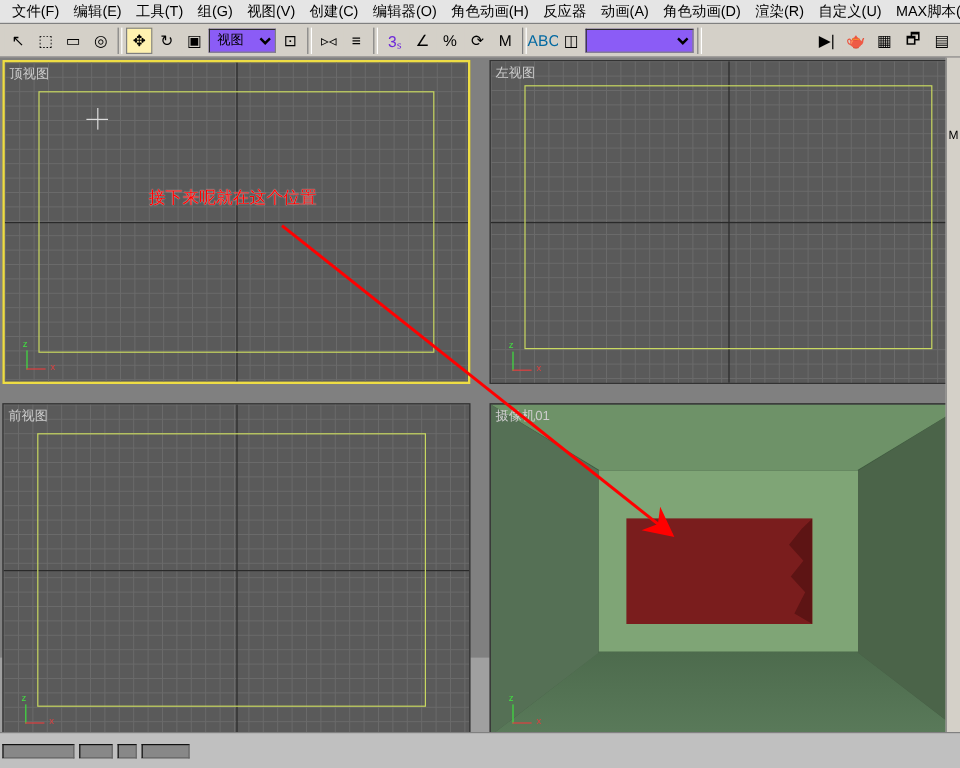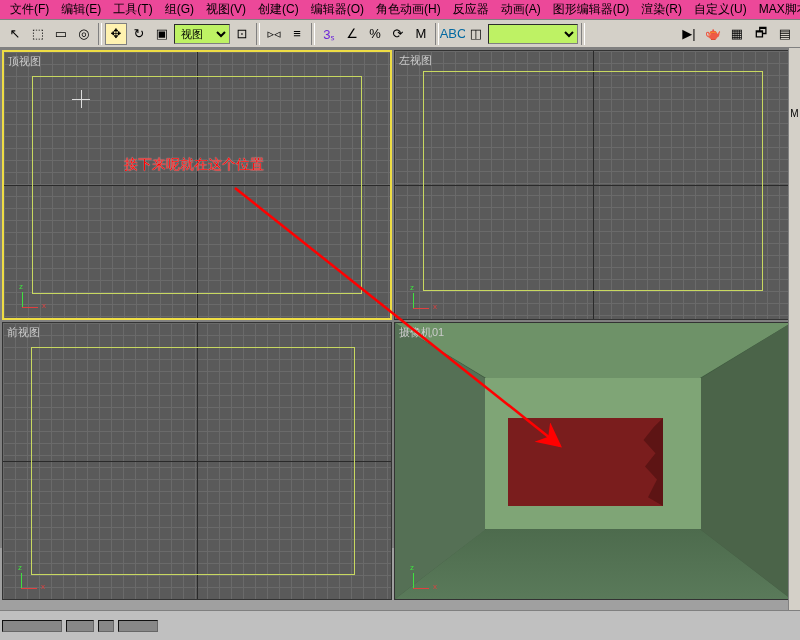--- a/index.html
+++ b/index.html
@@ -1,24 +1,24 @@
 <!DOCTYPE html>
 <html><head>
 <meta charset="utf-8">
 <style>
 * { box-sizing: border-box; margin: 0; padding: 0; }
 body { font-family: "SimSun", Arial, sans-serif; font-size: 12px; background: #a0a0a0; width: 800px; height: 640px; overflow: hidden; position: relative; }
-.menubar { background: #ec4899; height: 20px; display: flex; align-items: center; padding: 0 4px; border-bottom: 1px solid #808080; }
+.menubar { background: #e5e5e5; height: 20px; display: flex; align-items: center; padding: 0 4px; border-bottom: 1px solid #808080; }
 .menubar span { padding: 2px 6px; cursor: default; white-space: nowrap; }
 .toolbar { background: #d4d0c8; height: 28px; display: flex; align-items: center; padding: 2px 4px; border-bottom: 1px solid #808080; gap: 1px; }
 .tbtn { width: 22px; height: 22px; border: 1px solid #d4d0c8; display: flex; align-items: center; justify-content: center; font-size: 13px; cursor: default; }
 .tbtn.active { background: #fff2b0; border: 1px solid #808080; }
 .tsep { width: 4px; height: 22px; border-left: 1px solid #808080; border-right: 1px solid #fff; margin: 0 2px; }
-.dropdown { height: 20px; background: #bef264; border: 1px inset #808080; font-size: 11px; padding: 0 2px; }
-.viewports { position: relative; width: 800px; height: 500px; background: #808080; display: grid; grid-template-columns: 390px 398px; grid-template-rows: 270px 278px; gap: 2px; padding: 2px 0 2px 2px; }
+.dropdown { height: 20px; background: #8b5cf6; border: 1px inset #808080; font-size: 11px; padding: 0 2px; }
+.viewports { position: relative; width: 800px; height: 500px; background: #808080; display: grid; grid-template-columns: 390px 398px; grid-template-rows: 270px 278px; gap: 16px; padding: 2px 0 2px 2px; }
 .viewport { position: relative; background: #5a5a5a; border: 1px solid #333; overflow: hidden; }
 .viewport.active { border: 2px solid #eedd44; }
 .vp-label { position: absolute; top: 2px; left: 4px; font-size: 11px; color: #ccc; z-index: 10; }
 .grid-bg { position: absolute; inset: 0; }
 .grid-bg::before { content: ""; position: absolute; inset: 0;
   background-image:
     linear-gradient(#6a6a6a 1px, transparent 1px),
     linear-gradient(90deg, #6a6a6a 1px, transparent 1px);
   background-size: 12px 12px; }
 .axis-cross-h { position: absolute; left: 0; right: 0; top: 50%; height: 1px; background: #2a2a2a; }
@@ -54,21 +54,21 @@
   <span>文件(F)</span>
   <span>编辑(E)</span>
   <span>工具(T)</span>
   <span>组(G)</span>
   <span>视图(V)</span>
   <span>创建(C)</span>
   <span>编辑器(O)</span>
   <span>角色动画(H)</span>
   <span>反应器</span>
   <span>动画(A)</span>
-  <span>图形编辑器(D)</span>
+  <span>角色动画(D)</span>
   <span>渲染(R)</span>
   <span>自定义(U)</span>
   <span>MAX脚本(M)</span>
 
 </div>
 
 <div class="toolbar">
   <div class="tbtn">↖</div>
   <div class="tbtn">⬚</div>
   <div class="tbtn">▭</div>

